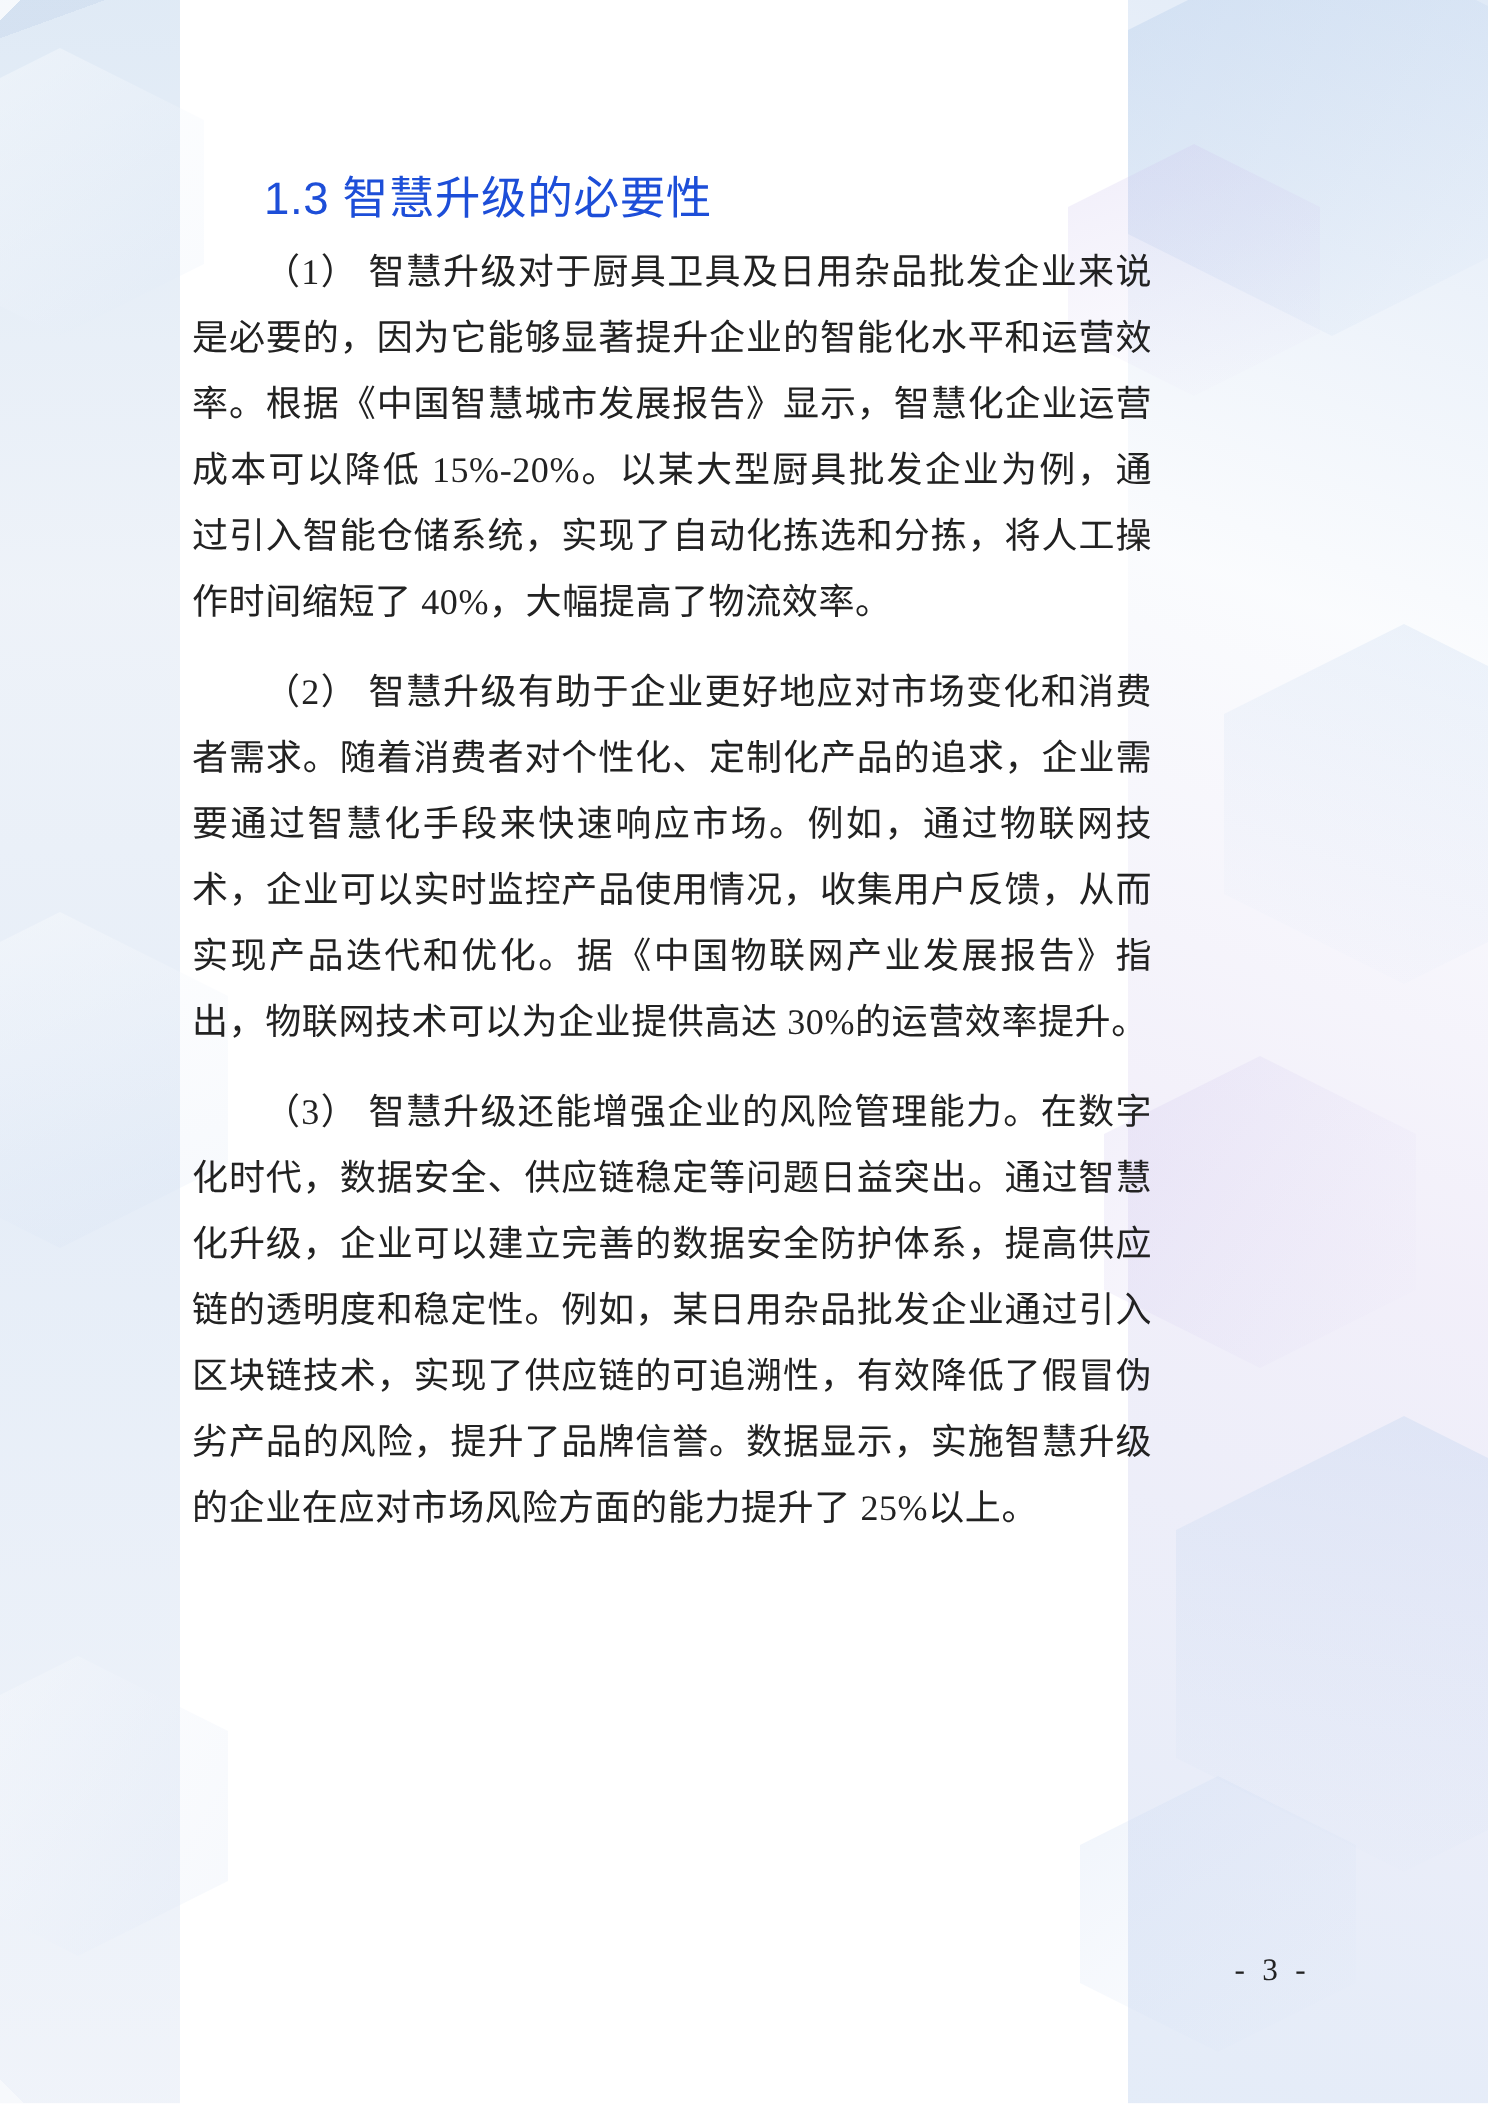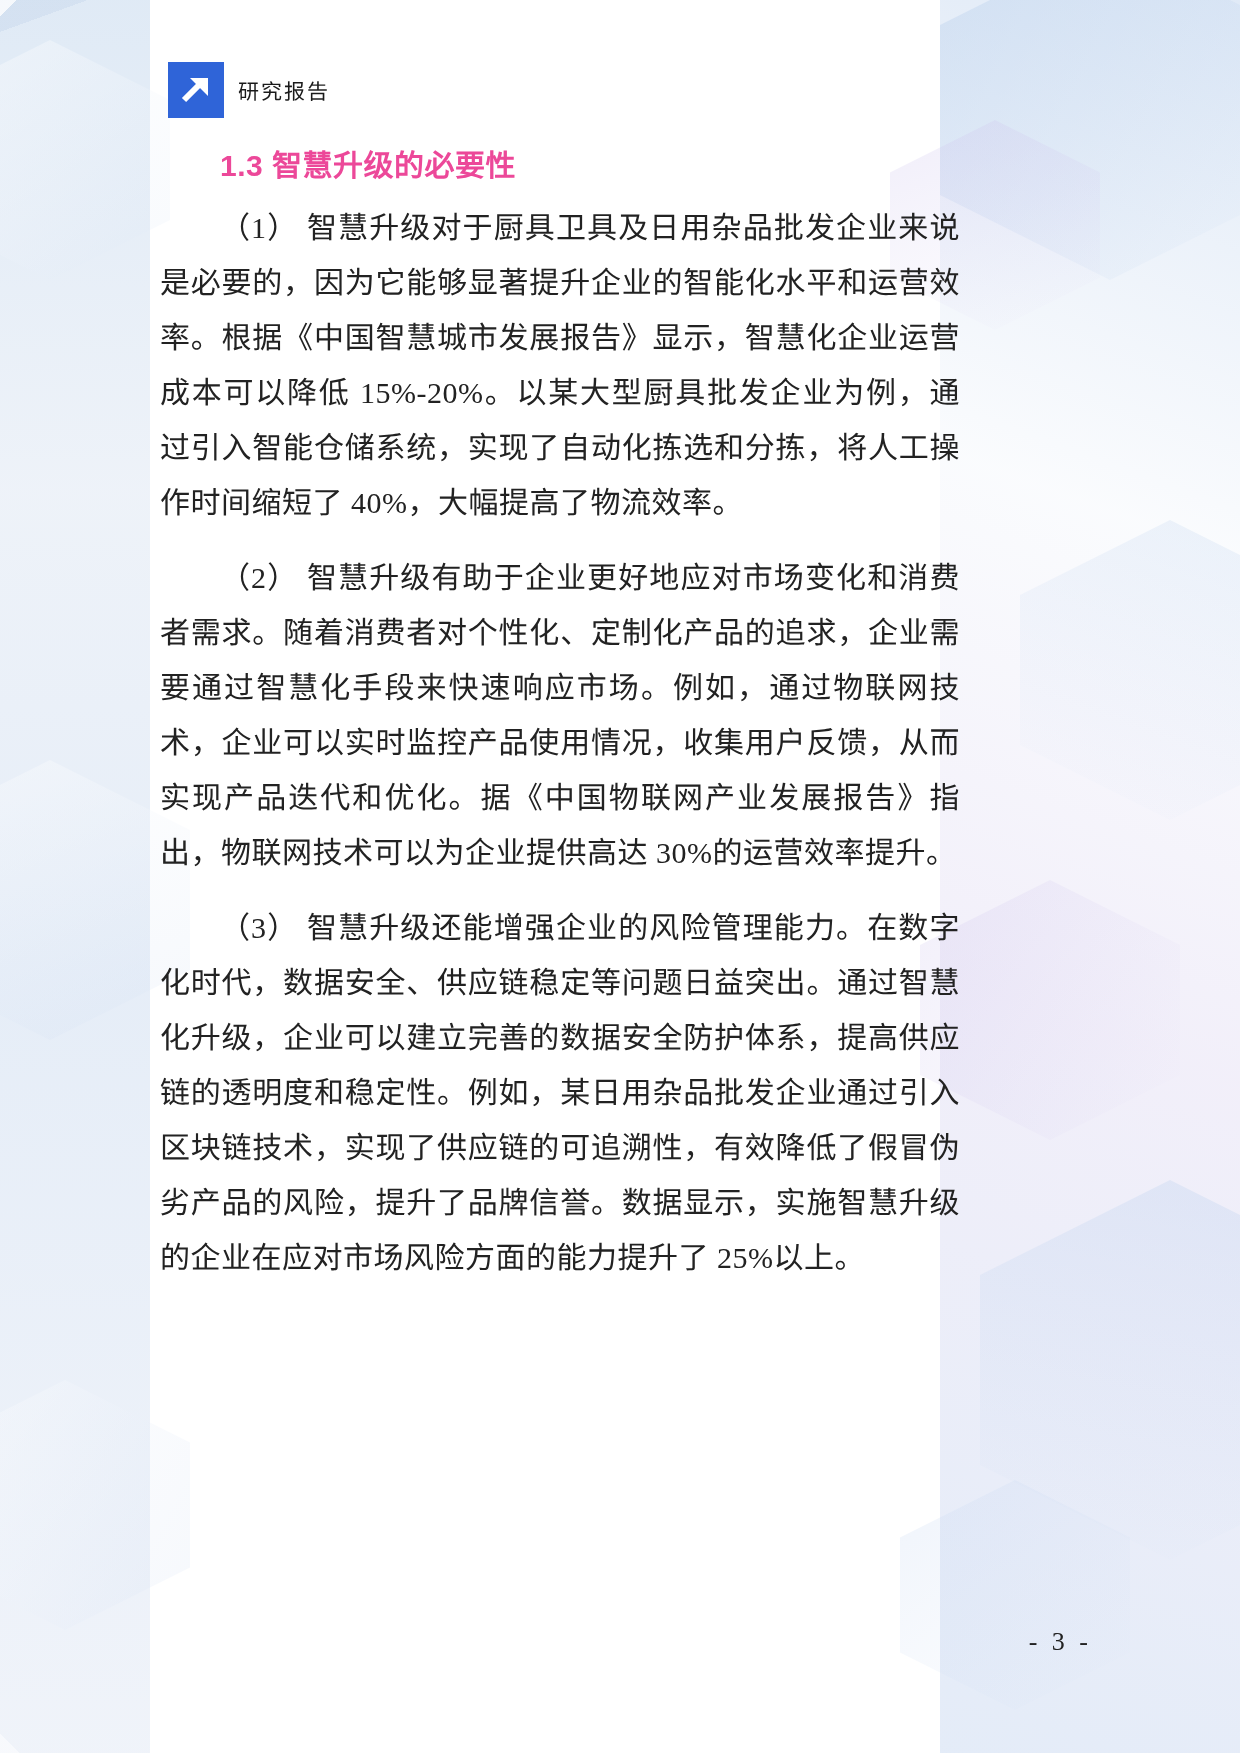--- a/index.html
+++ b/index.html
@@ -156,24 +156,24 @@
     text-align: justify;
     text-justify: inter-ideograph;
     margin: 0 0 6px 0;
     letter-spacing: .5px;
     font-family: "Liberation Serif", "DejaVu Serif", serif;
   }
   .para.indent {
     text-indent: 60px;
   }
   .heading {
-    font-size: 30px;
+    font-size: 38px;
     line-height: 60px;
-    color: #ec4899;
-    font-weight: bold;
+    color: #1d4ed8;
+    font-weight: normal;
     font-family: "Liberation Sans", "DejaVu Sans", sans-serif;
     margin: 4px 0 4px 0;
     text-indent: 60px;
     letter-spacing: .5px;
   }
   .gap { height: 14px; }
 
   
   .footer {
     position: absolute;
@@ -197,30 +197,20 @@
     <div class="poly p8"></div>
     <div class="poly p9"></div>
     <div class="poly p1"></div>
     <div class="poly p2"></div>
     <div class="poly p3"></div>
     <div class="poly p4"></div>
     <div class="poly p5"></div>
     <div class="poly p6"></div>
   </div>
 
-  <div class="header">
-    <span class="logo-mark">
-      <svg width="56" height="56" viewBox="0 0 56 56" aria-hidden="true">
-        <rect x="0" y="0" width="56" height="56" fill="#2f64d8"></rect>
-        <path d="M16 38 L34 20" stroke="#ffffff" stroke-width="6" fill="none" stroke-linecap="butt"></path>
-        <path d="M22 16 L40 16 L40 34 Z" fill="#ffffff"></path>
-      </svg>
-    </span>
-    <span class="logo-text">研究报告</span>
-  </div>
 
   <div class="content">
     <h2 class="heading">1.3  智慧升级的必要性</h2>
     <p class="para indent">（1） 智慧升级对于厨具卫具及日用杂品批发企业来说是必要的，因为它能够显著提升企业的智能化水平和运营效率。根据《中国智慧城市发展报告》显示，智慧化企业运营成本可以降低 15%-20%。以某大型厨具批发企业为例，通过引入智能仓储系统，实现了自动化拣选和分拣，将人工操作时间缩短了 40%，大幅提高了物流效率。</p>
     <div class="gap"></div>
     <p class="para indent">（2） 智慧升级有助于企业更好地应对市场变化和消费者需求。随着消费者对个性化、定制化产品的追求，企业需要通过智慧化手段来快速响应市场。例如，通过物联网技术，企业可以实时监控产品使用情况，收集用户反馈，从而实现产品迭代和优化。据《中国物联网产业发展报告》指出，物联网技术可以为企业提供高达 30%的运营效率提升。</p>
     <div class="gap"></div>
     <p class="para indent">（3） 智慧升级还能增强企业的风险管理能力。在数字化时代，数据安全、供应链稳定等问题日益突出。通过智慧化升级，企业可以建立完善的数据安全防护体系，提高供应链的透明度和稳定性。例如，某日用杂品批发企业通过引入区块链技术，实现了供应链的可追溯性，有效降低了假冒伪劣产品的风险，提升了品牌信誉。数据显示，实施智慧升级的企业在应对市场风险方面的能力提升了 25%以上。</p>
   </div>
 

